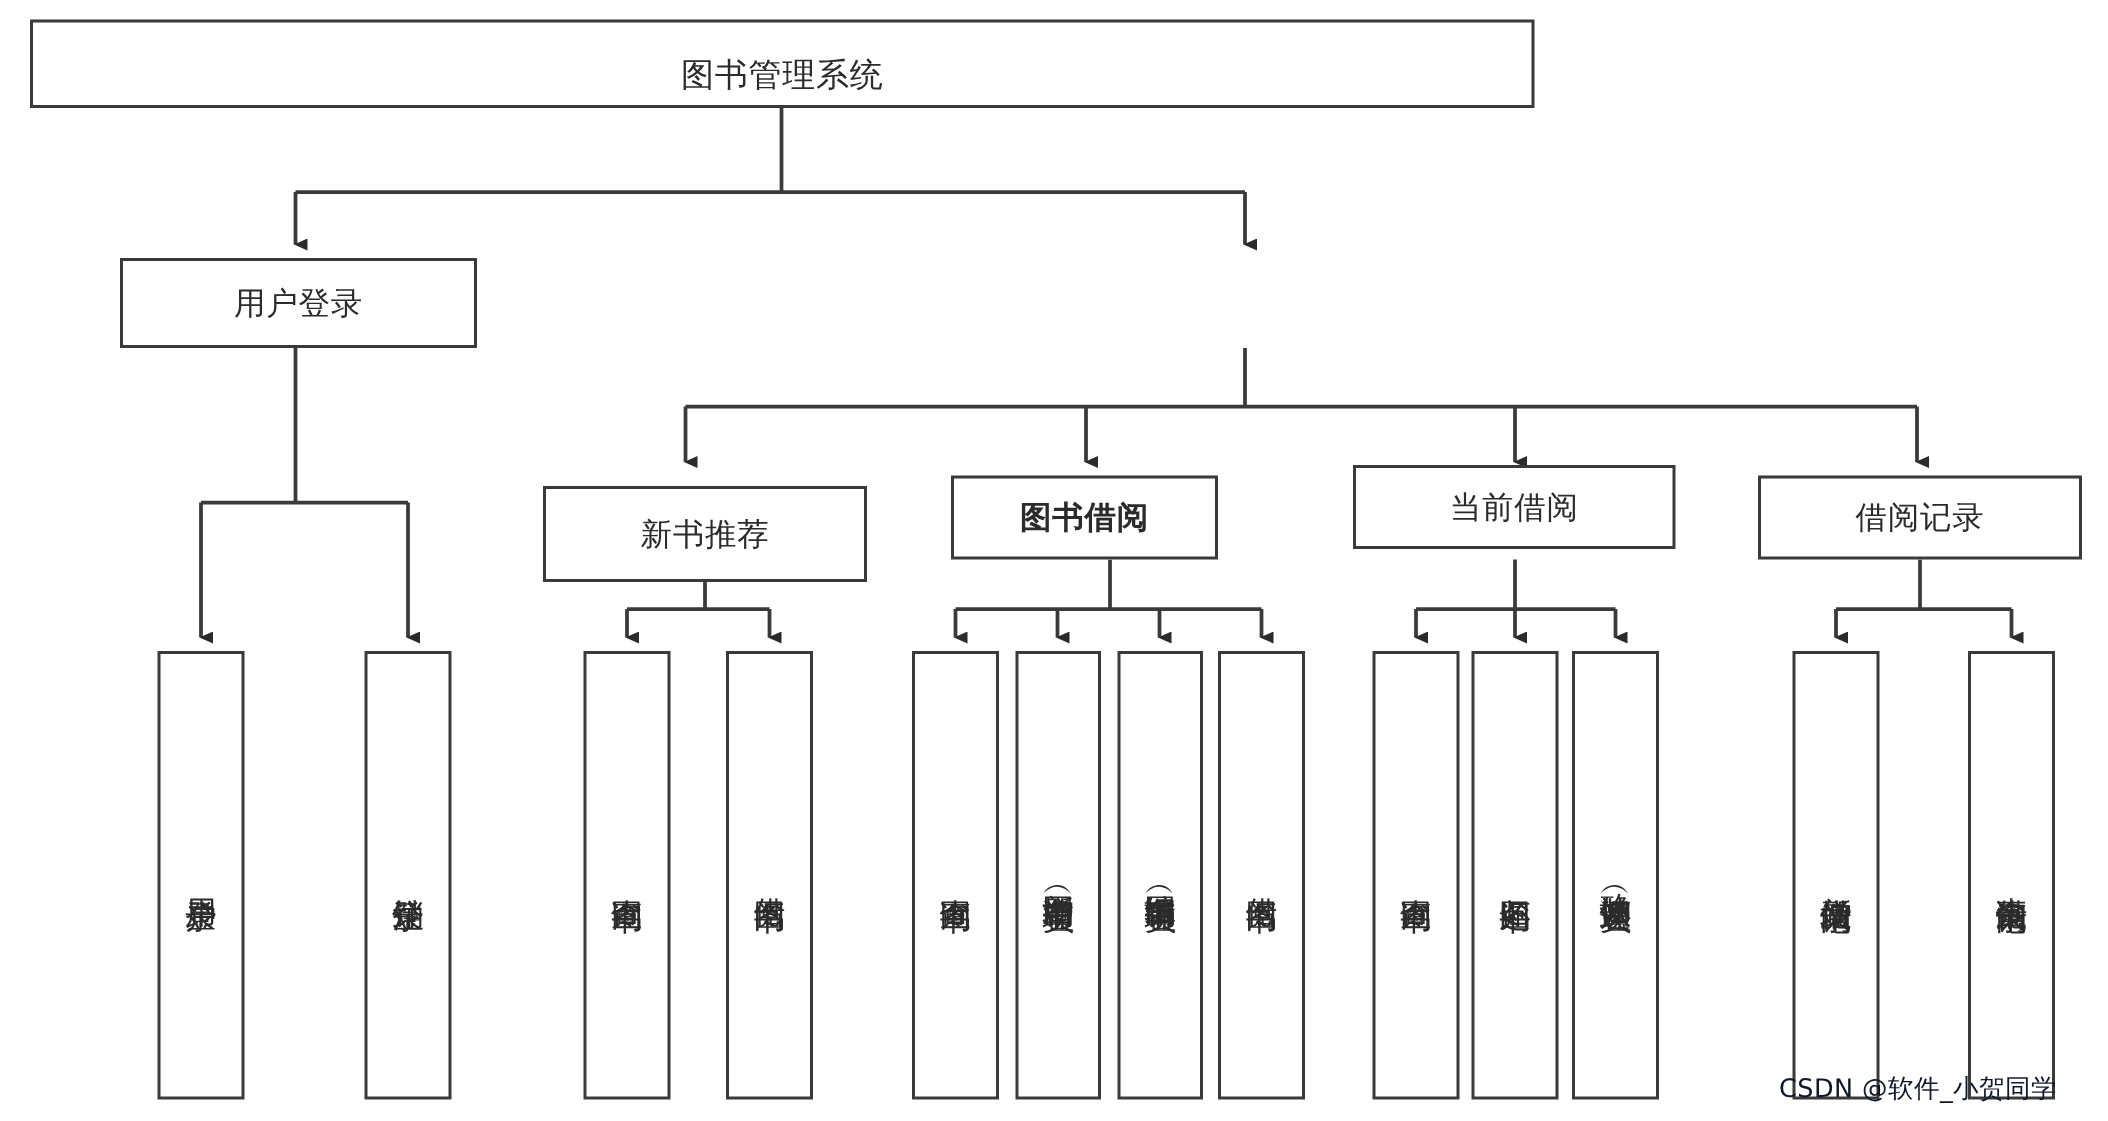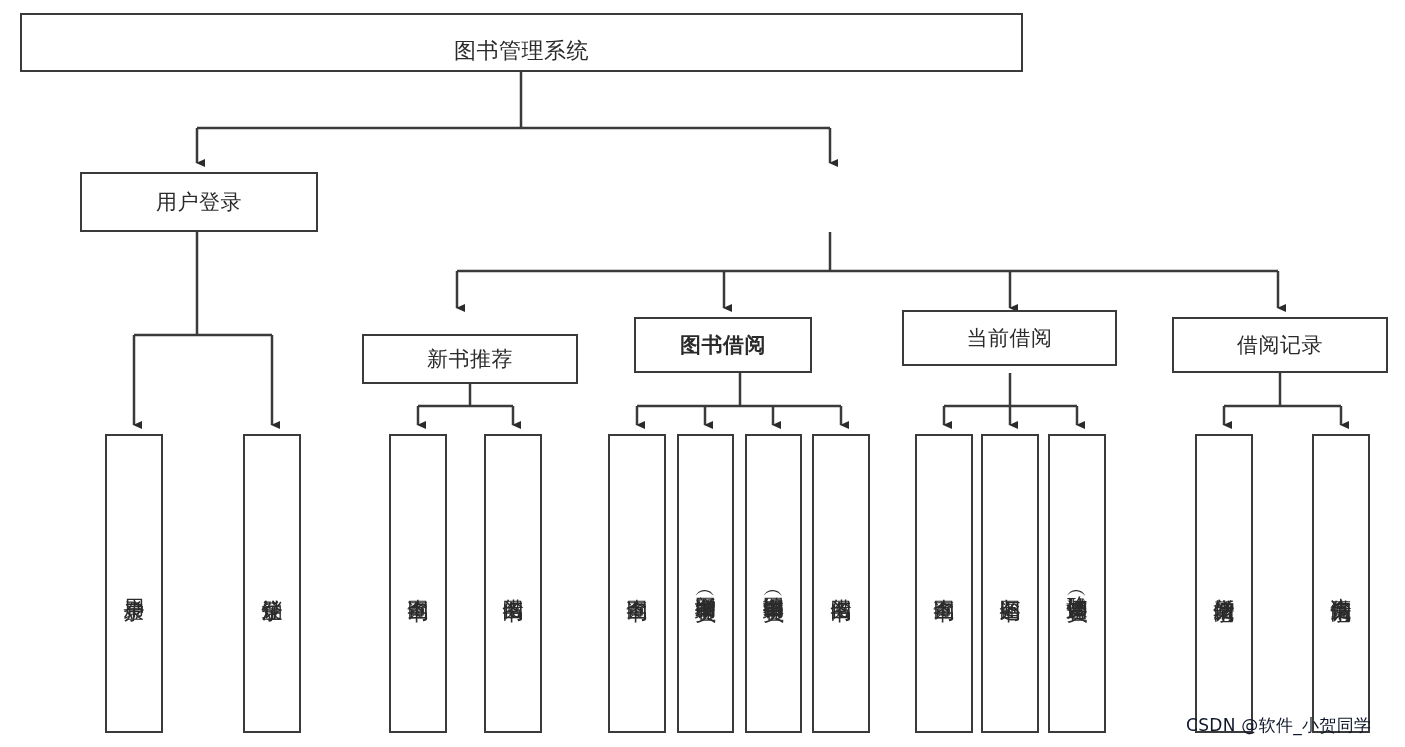--- a/index.html
+++ b/index.html
@@ -119,21 +119,21 @@
   </svg>
 
   <div class="node" id="root-node" style="left:20px; top:13px; width:1003px; height:59px;">
     <span class="label">图书管理系统</span>
   </div>
 
   <div class="node" style="left:80px; top:172px; width:238px; height:60px;">
     <span class="label">用户登录</span>
   </div>
 
-  <div class="node" style="left:362px; top:334px; width:216px; height:50px;">
+  <div class="node" style="left:362px; top:324px; width:216px; height:64px;">
     <span class="label">新书推荐</span>
   </div>
   <div class="node" style="left:634px; top:317px; width:178px; height:56px;font-weight:bold;">
     <span class="label">图书借阅</span>
   </div>
   <div class="node" style="left:902px; top:310px; width:215px; height:56px;">
     <span class="label">当前借阅</span>
   </div>
   <div class="node" style="left:1172px; top:317px; width:216px; height:56px;text-align:center;">
     <span class="label">借阅记录</span>

